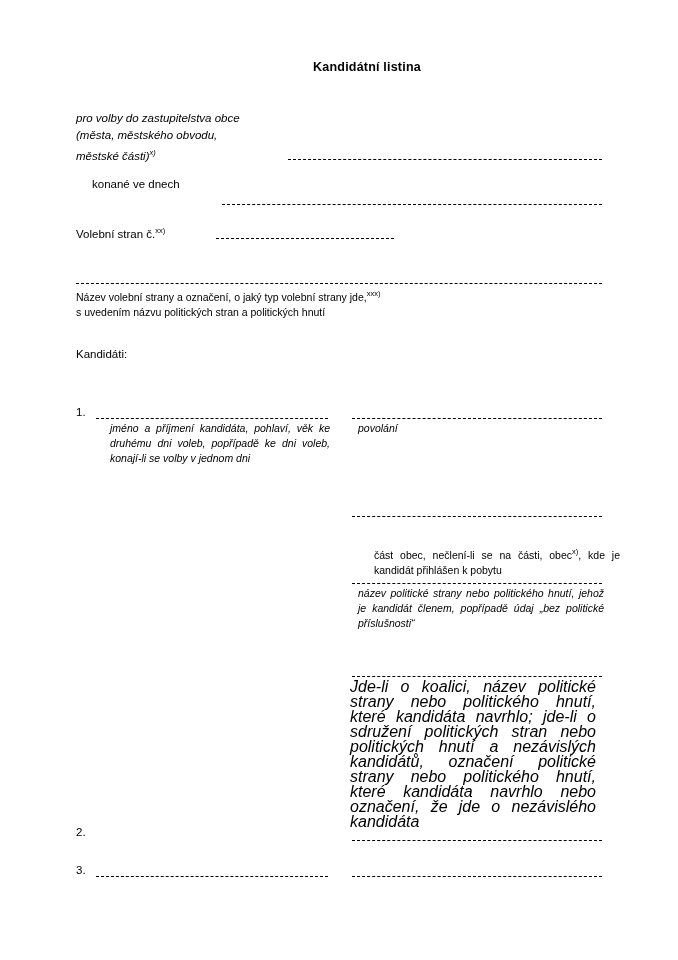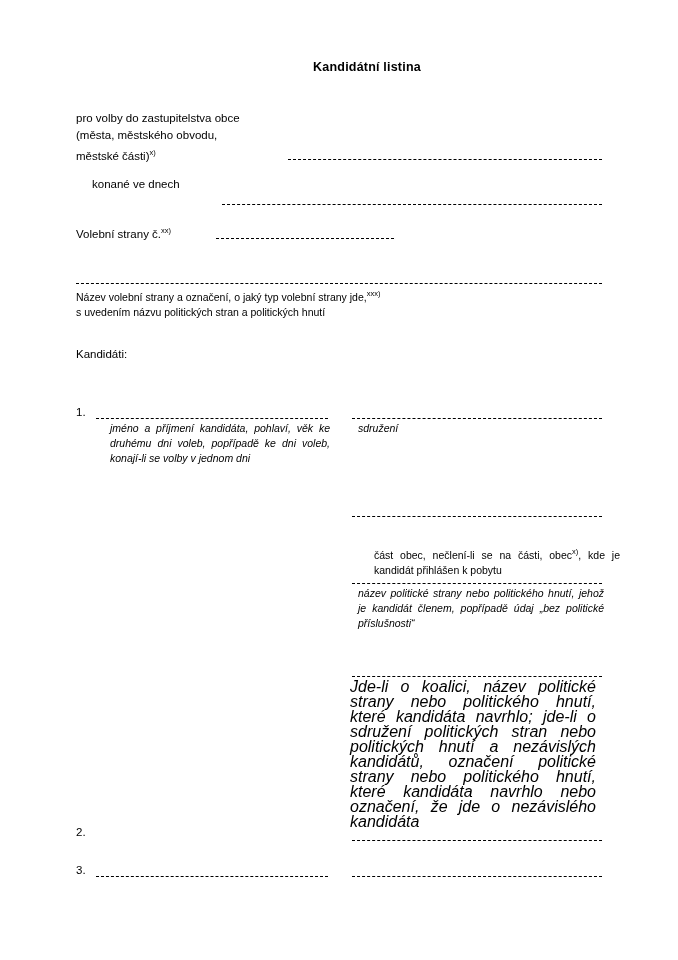--- a/index.html
+++ b/index.html
@@ -46,20 +46,21 @@
 
   .justify {
     text-align: justify;
     text-justify: inter-word;
   }
 
   .lbl-for-volby {
     left: 76px;
     top: 110px;
     width: 196px;
+    font-style: italic;
   }
   .lbl-konane {
     left: 92px;
     top: 176px;
     width: 200px;
   }
   .lbl-obvod {
     left: 76px;
     top: 222px;
     width: 140px;
@@ -178,41 +179,41 @@
       </div>
     </div>
     <div class="line line-1"></div>
 
     <div class="block lbl-konane">
       <div>konané ve dnech</div>
     </div>
     <div class="line line-2"></div>
 
     <div class="block lbl-obvod">
-      <span class="nowrap">Volební strany č.</span><span class="sup">xx)</span>
+      <span class="nowrap">Volební stran č.</span><span class="sup">xx)</span>
     </div>
     <div class="line line-3"></div>
 
     <div class="line line-4"></div>
     <div class="strana-note">
       <div>
         <span>Název volební strany a označení, o jaký typ volební strany jde,</span><span class="sup">xxx)</span>
       </div>
       <div>s uvedením názvu politických stran a politických hnutí</div>
     </div>
 
     <div class="block lbl-kandidati">Kandidáti:</div>
 
     <div class="num-1">1.</div>
     <div class="line c1-line-left"></div>
     <div class="line c1-line-right"></div>
 
     <div class="c1-left-note justify">jméno a příjmení kandidáta, pohlaví, věk ke druhému dni voleb, popřípadě ke dni voleb, konají-li se volby v jednom dni</div>
 
-    <div class="c1-right-note-1">sdružení</div>
+    <div class="c1-right-note-1">povolání</div>
 
     <div class="line c1-line-right-2"></div>
     <div class="c1-right-note-2 justify">
       <span>část obec, nečlení-li se na části, obec</span><span class="sup">x)</span><span>, kde je kandidát přihlášen k pobytu</span>
     </div>
 
     <div class="line c1-line-right-3"></div>
     <div class="c1-right-note-3 justify">název politické strany nebo politického hnutí, jehož je kandidát členem, popřípadě údaj „bez politické příslušnosti“</div>
 
     <div class="line c1-line-right-4"></div>

